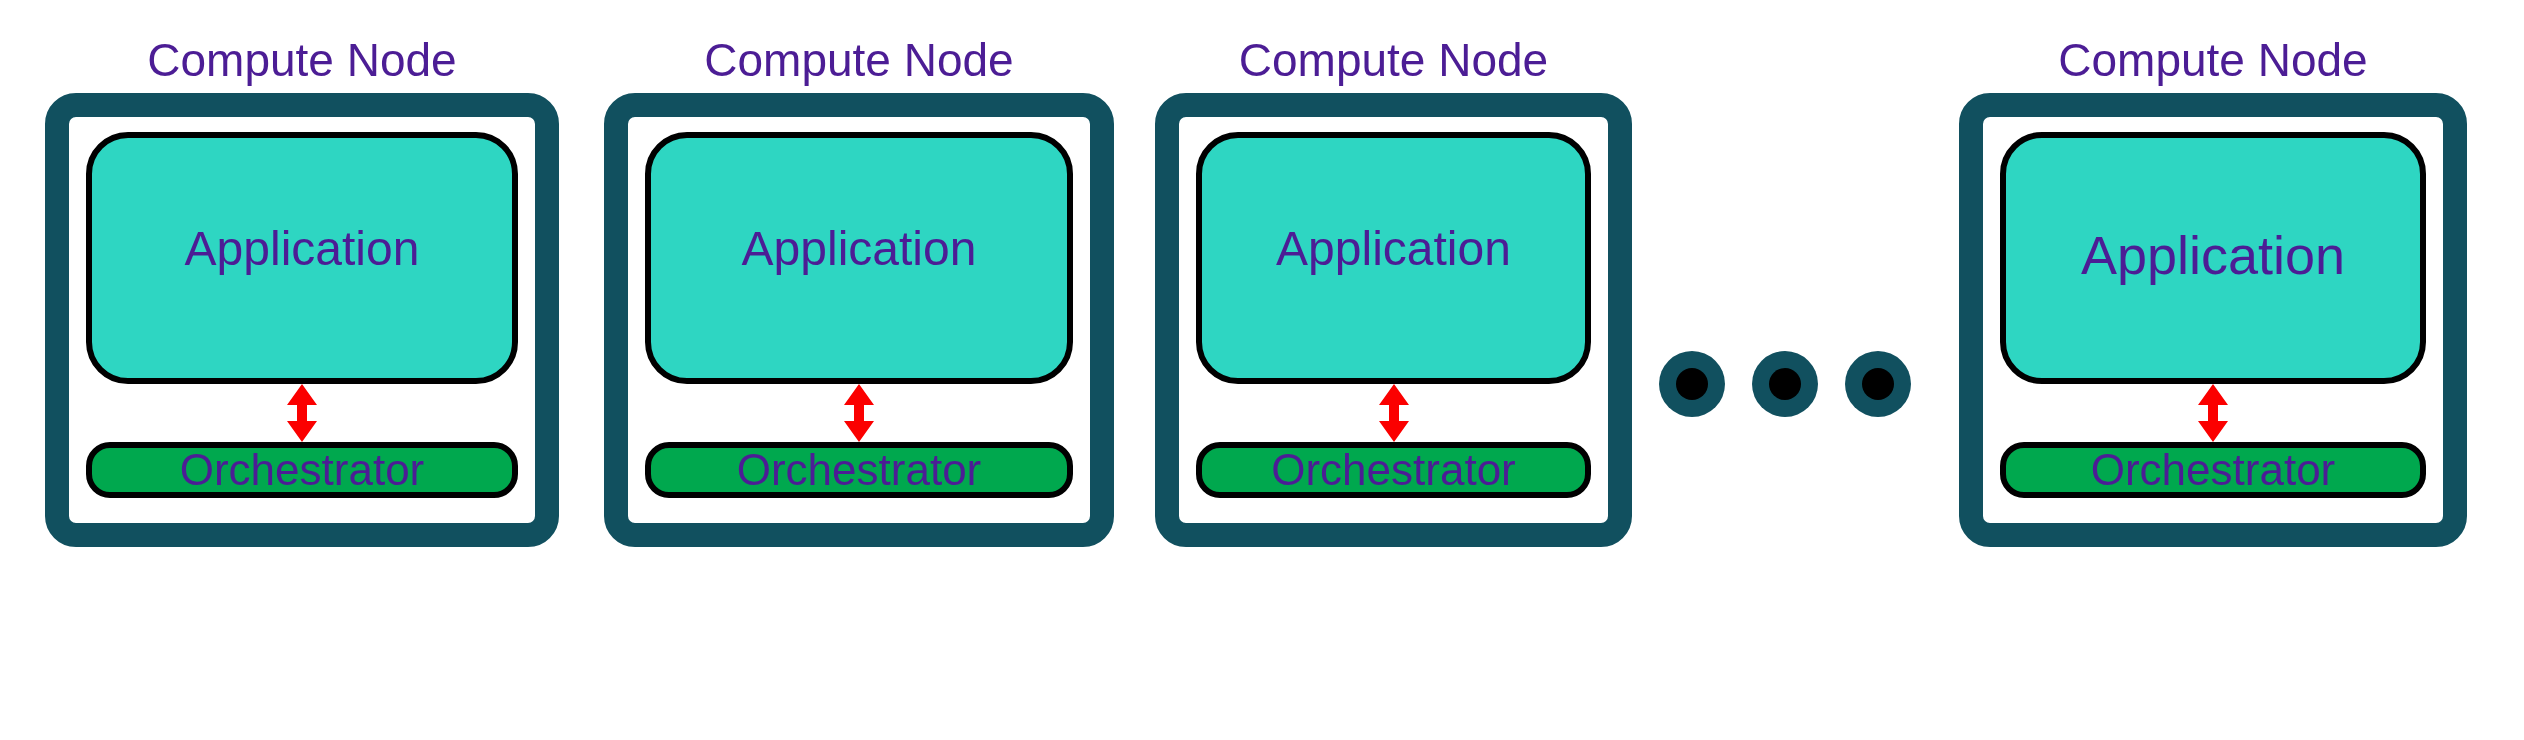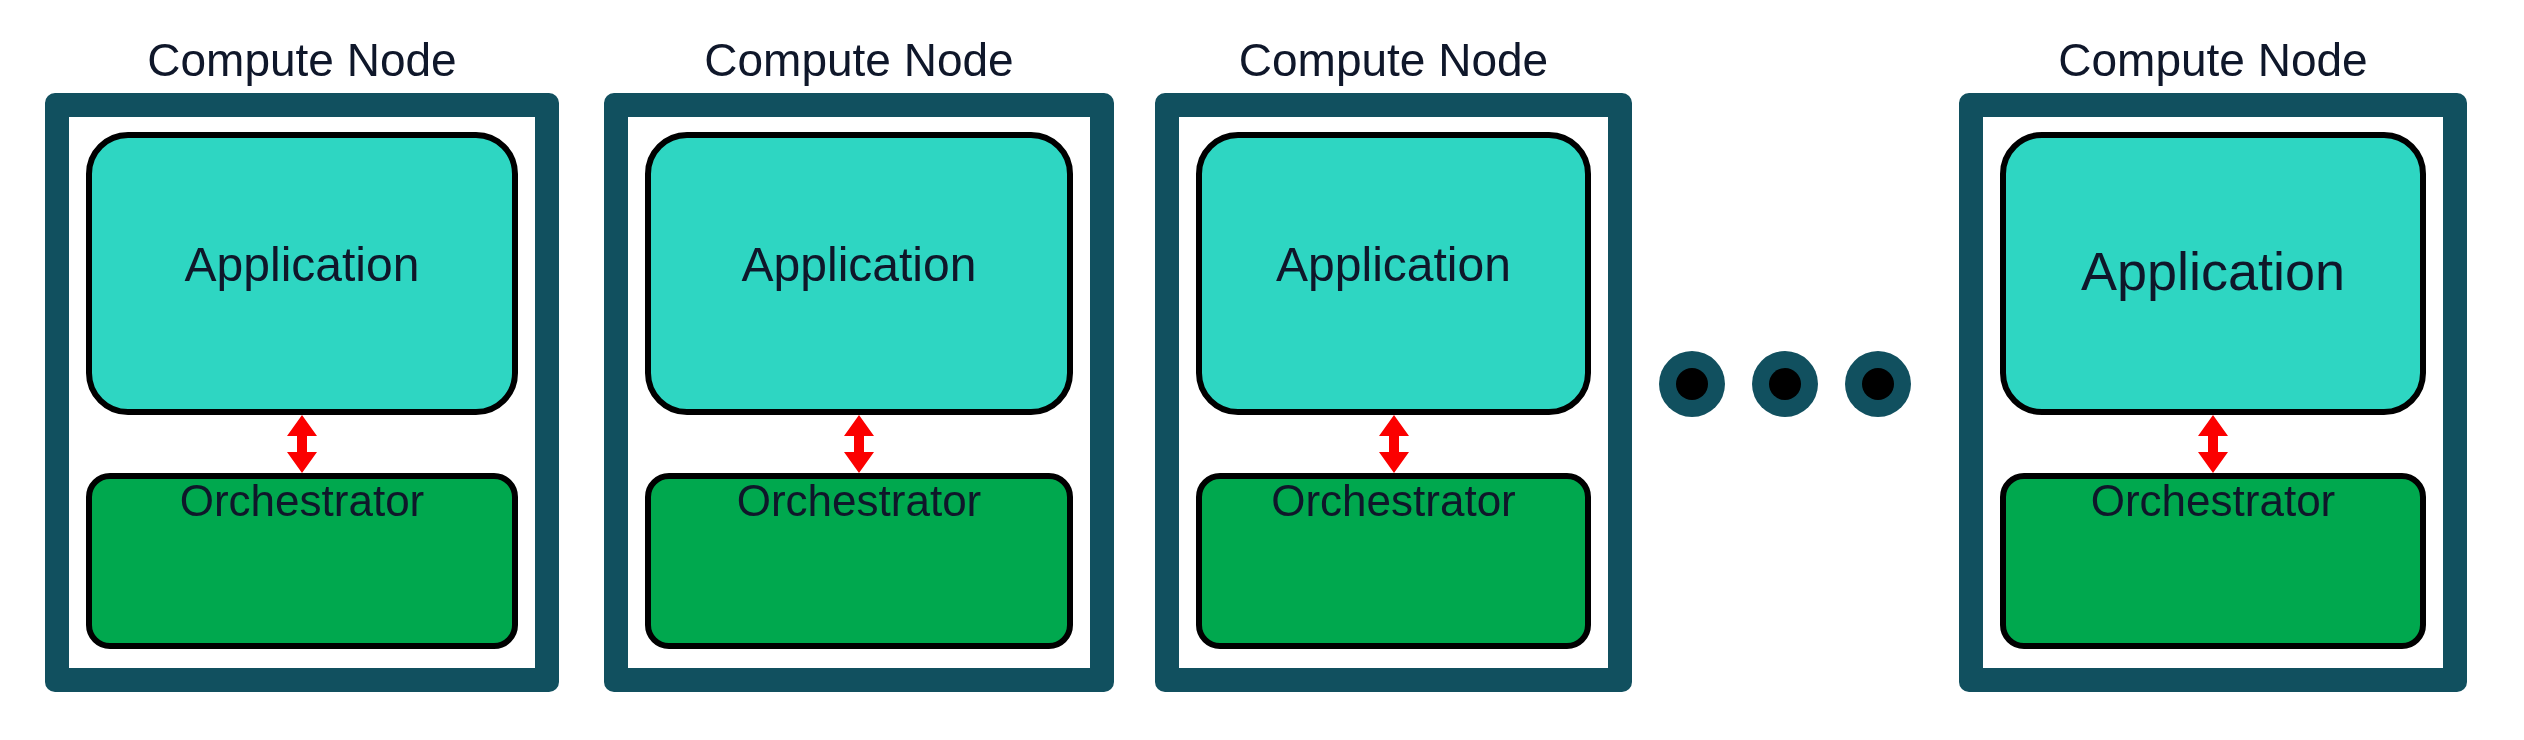--- a/index.html
+++ b/index.html
@@ -3,21 +3,21 @@
 <meta charset="utf-8">
 <style>
   html, body { margin: 0; padding: 0; background: #ffffff; }
   .canvas {
     position: relative;
     width: 2524px;
     height: 740px;
     background: #ffffff;
     overflow: hidden;
     font-family: "Liberation Sans", sans-serif;
-    color: #0f172a;
+    color: #4c1d95;
   }
 
   
   .node { position: absolute; top: 0; height: 740px; }
   .node-1 { left: 45px;   width: 514px; }
   .node-2 { left: 604px;  width: 510px; }
   .node-3 { left: 1155px; width: 477px; }
   .node-4 { left: 1959px; width: 508px; }
 
   .node-title {
@@ -27,25 +27,25 @@
     justify-content: center;
     font-size: 46px;
     line-height: 1;
     padding-bottom: 10px;
     box-sizing: border-box;
     white-space: nowrap;
   }
 
   .node-body {
     box-sizing: border-box;
-    height: 599px;
+    height: 454px;
     border: 24px solid #11505f;
-    border-radius: 10px;
+    border-radius: 31px;
     background: #ffffff;
-    padding: 15px 17px 19px 17px;
+    padding: 15px 17px 25px 17px;
     display: flex;
     flex-direction: column;
   }
 
   .app-box {
     box-sizing: border-box;
     height: 283px;
     border: 6px solid #000000;
     border-radius: 42px;
     background: #2ed6c2;

